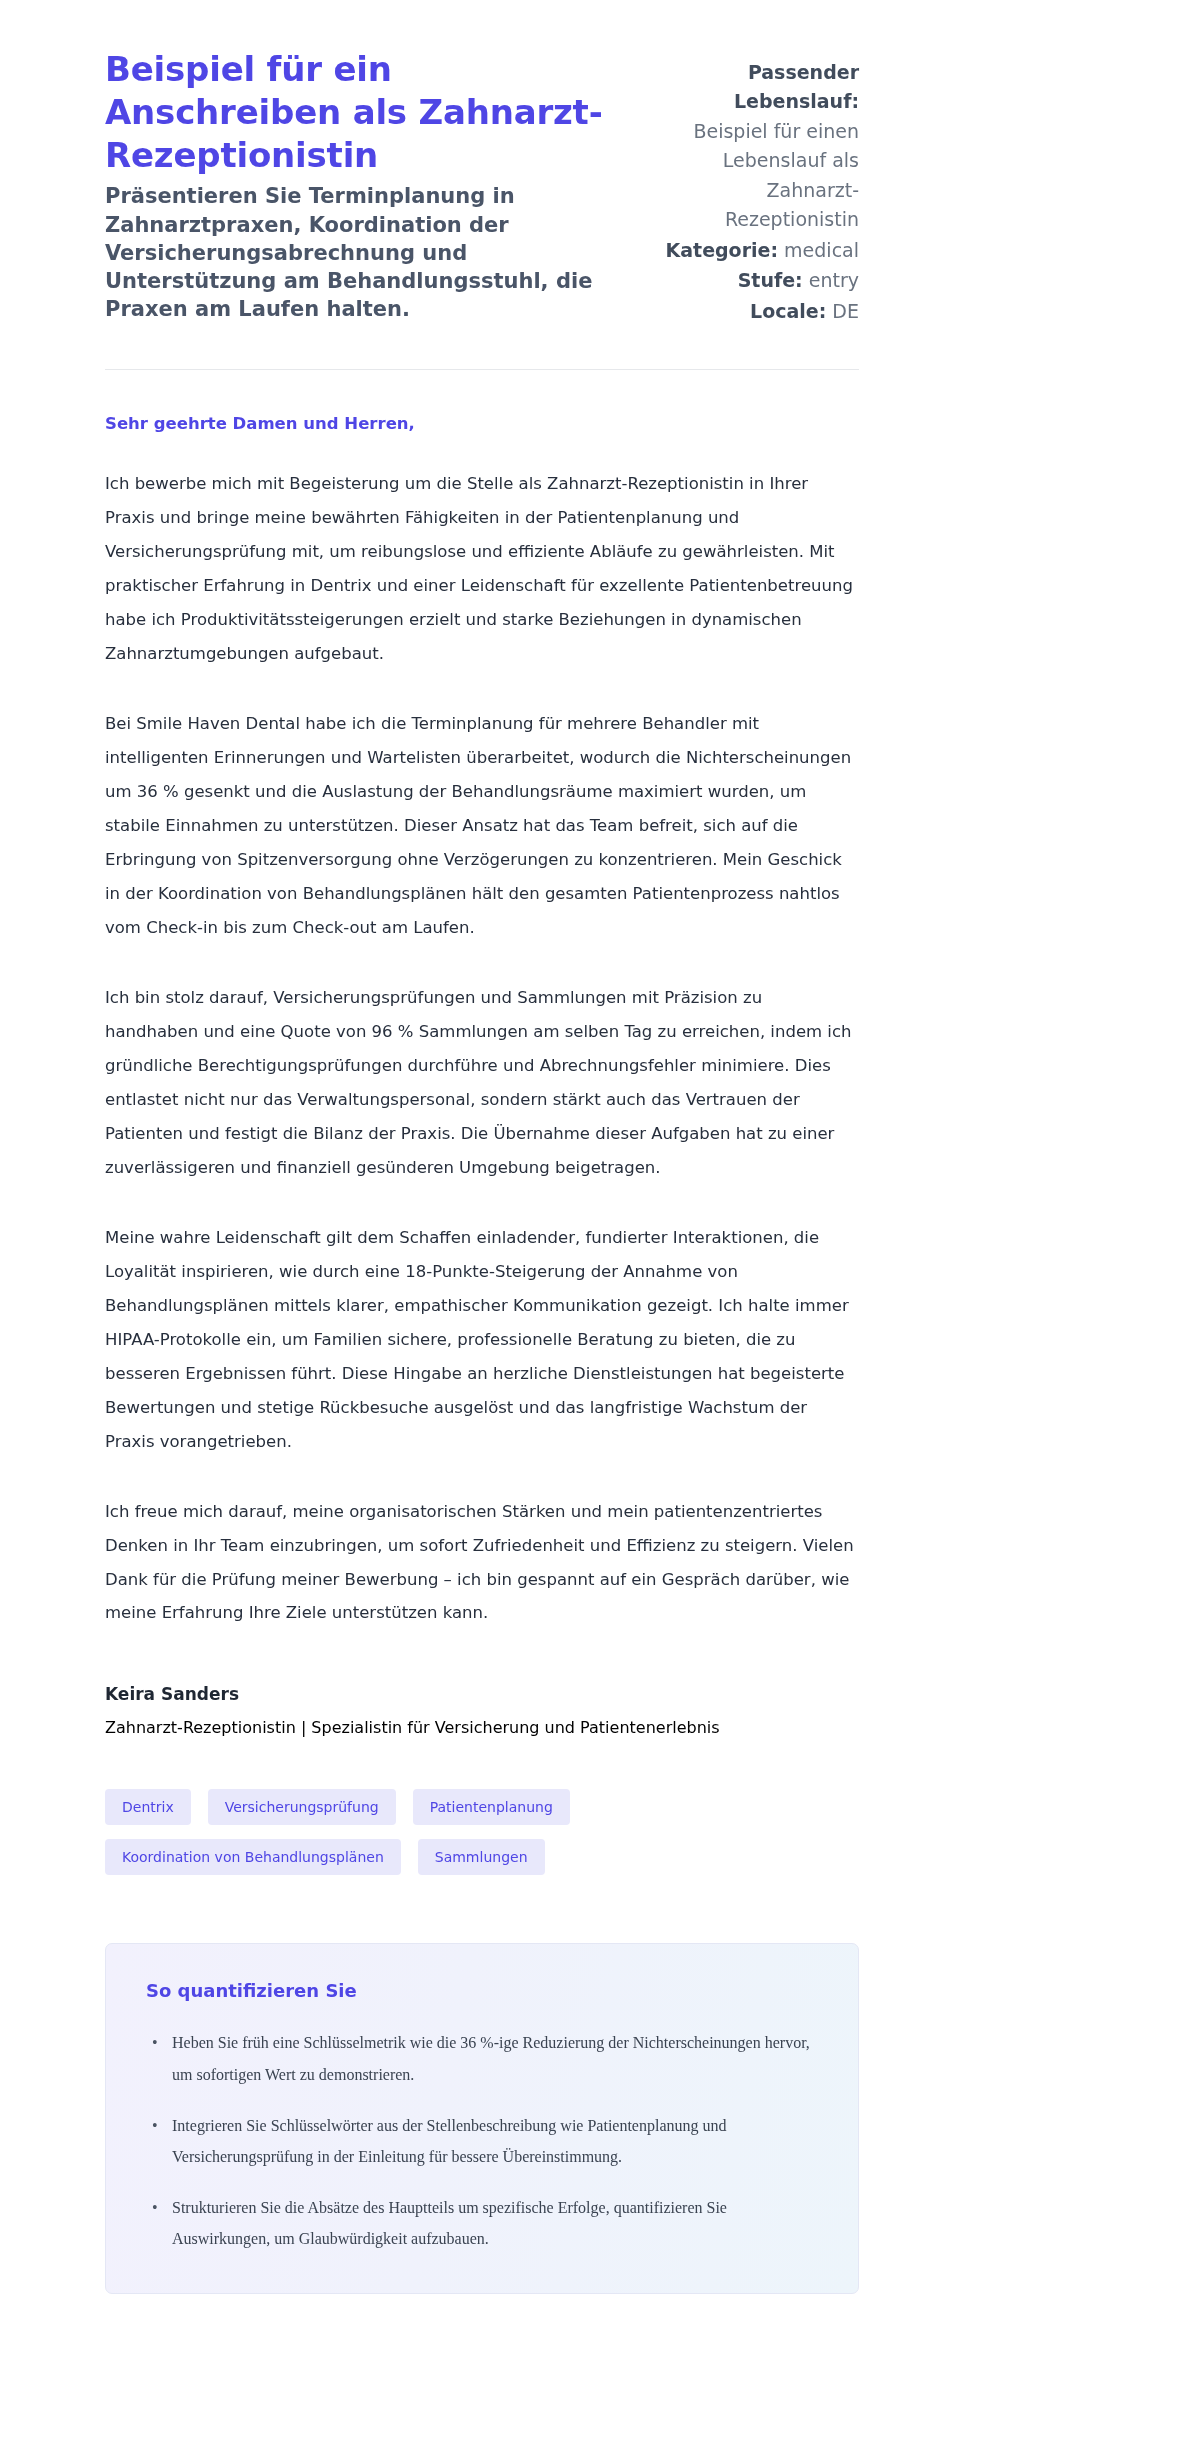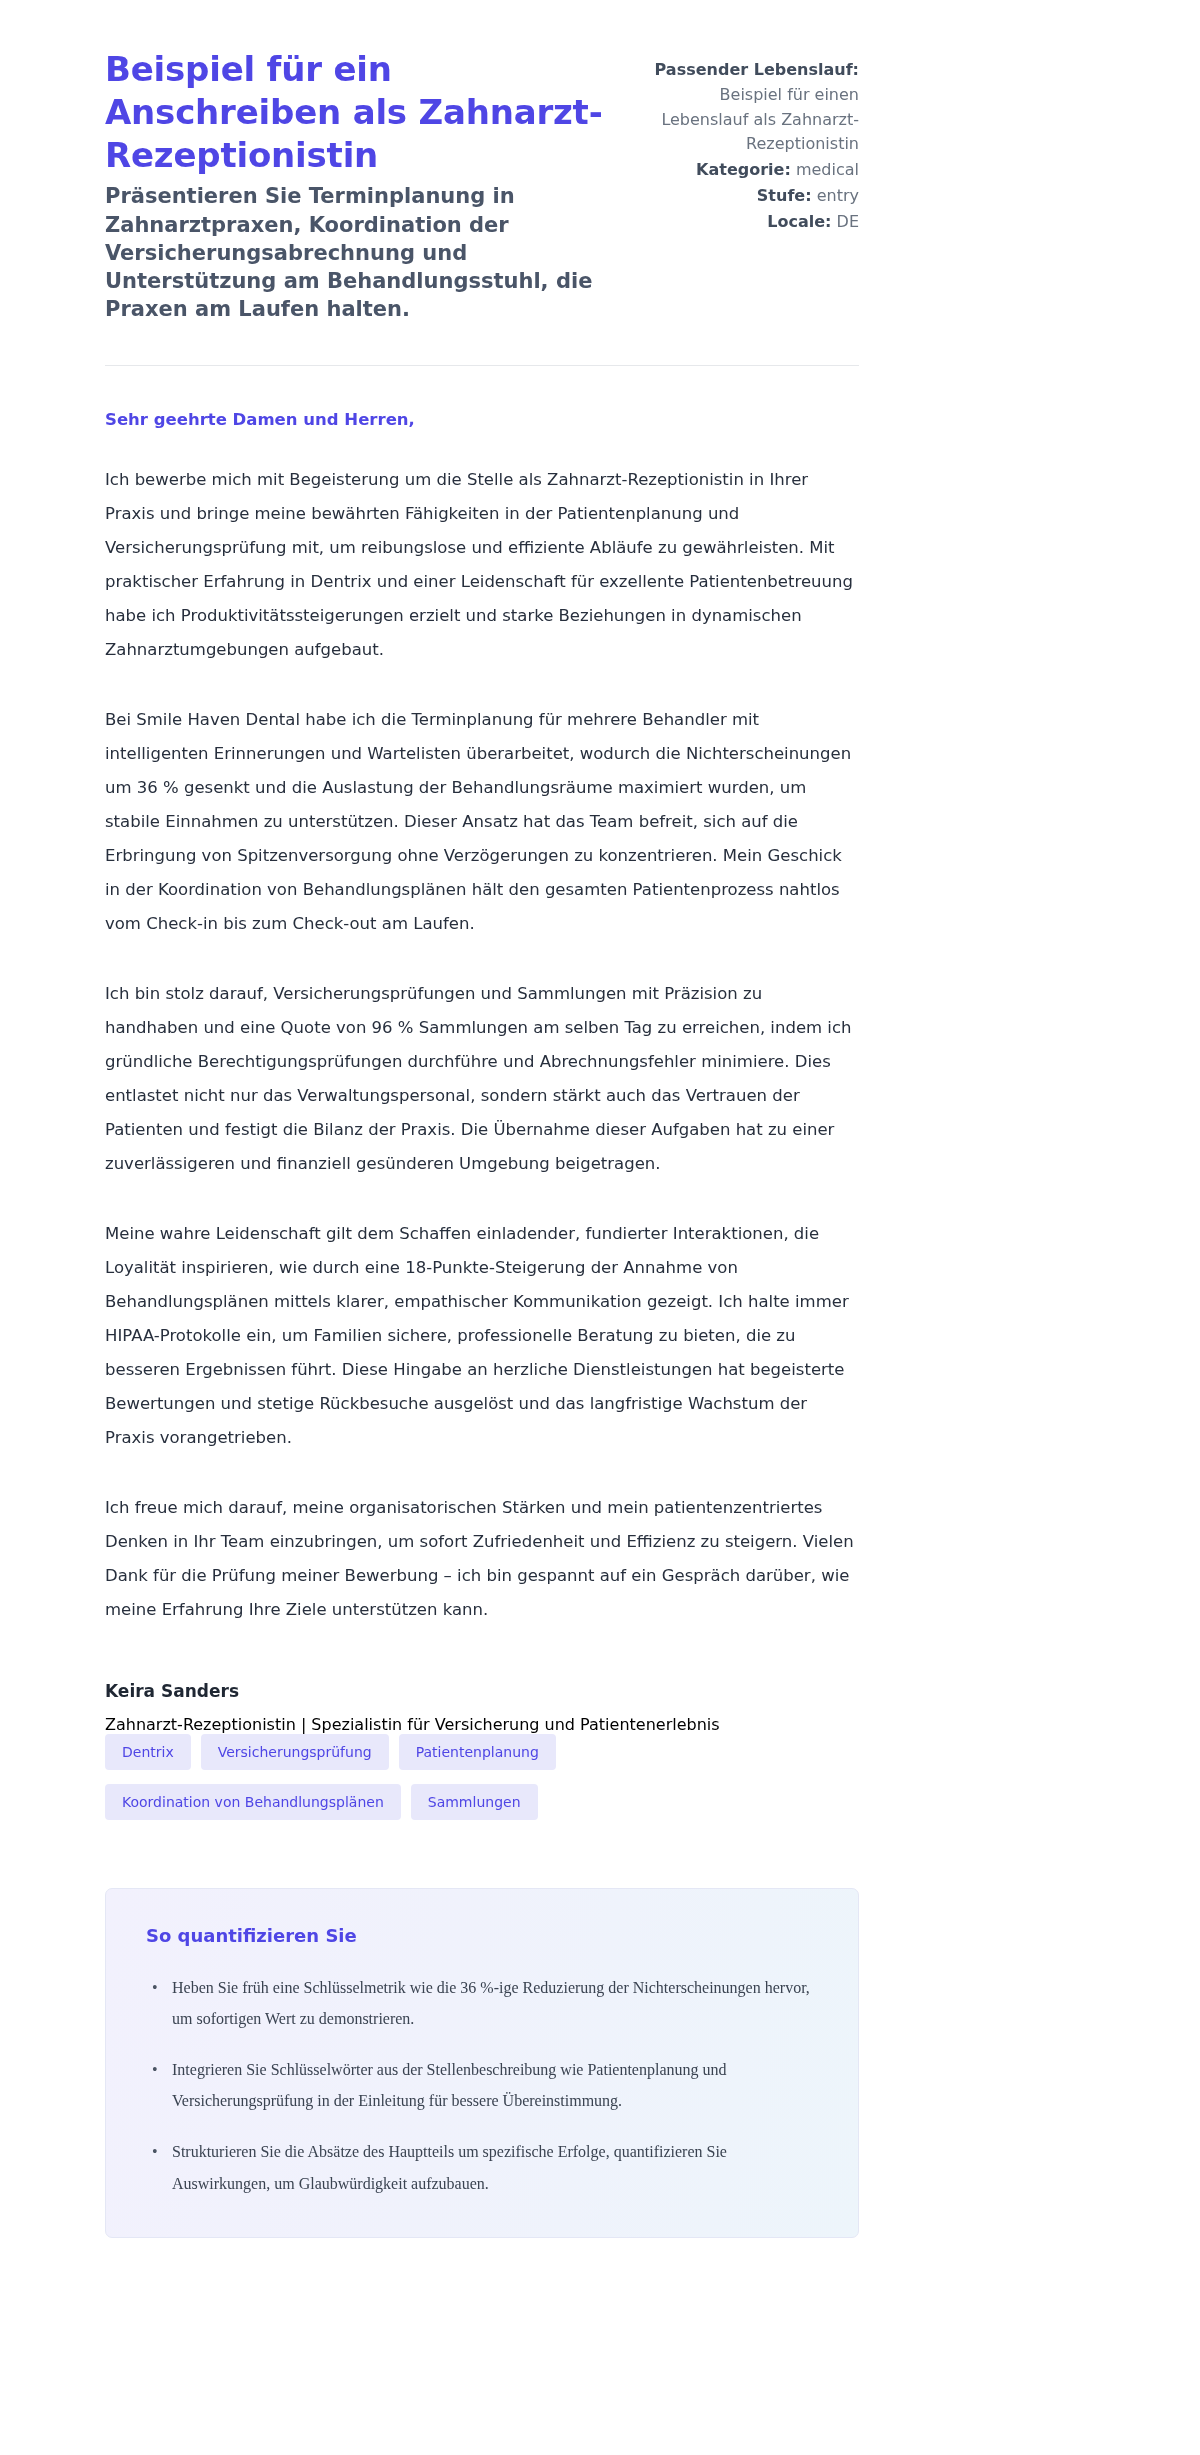--- a/index.html
+++ b/index.html
@@ -43,21 +43,21 @@
     line-height: 1.34;
     font-weight: 700;
     color: #4a5568;
     margin: 0;
   }
 
   .meta {
     flex: 0 0 205px;
     width: 205px;
     text-align: right;
-    font-size: 16px;
+    font-size: 19px;
     line-height: 1.55;
     color: #5a6472;
     padding-top: 10px;
   }
   .meta-row { margin-bottom: 1px; }
   .meta-label { font-weight: 700; color: #414c5c; }
   .meta-value { font-weight: 400; color: #69727f; }
 
   .divider {
     border: 0;
@@ -92,23 +92,24 @@
     margin: 0 0 14px 0;
   }
   .sign-role {
     font-size: 16px;
     color: #000000;
     margin: 0;
   }
 
   
   .tags {
+    margin-top: 52px;
     display: flex;
     flex-wrap: wrap;
-    gap: 14px 10px;
+    gap: 14px 17px;
     max-width: 900px;
     align-items: flex-end;
   }
   .tag {
     background: #e8e8fb;
     color: #4f46e5;
     font-size: 14px;
     line-height: 1;
     padding: 11px 17px;
     border-radius: 4px;

